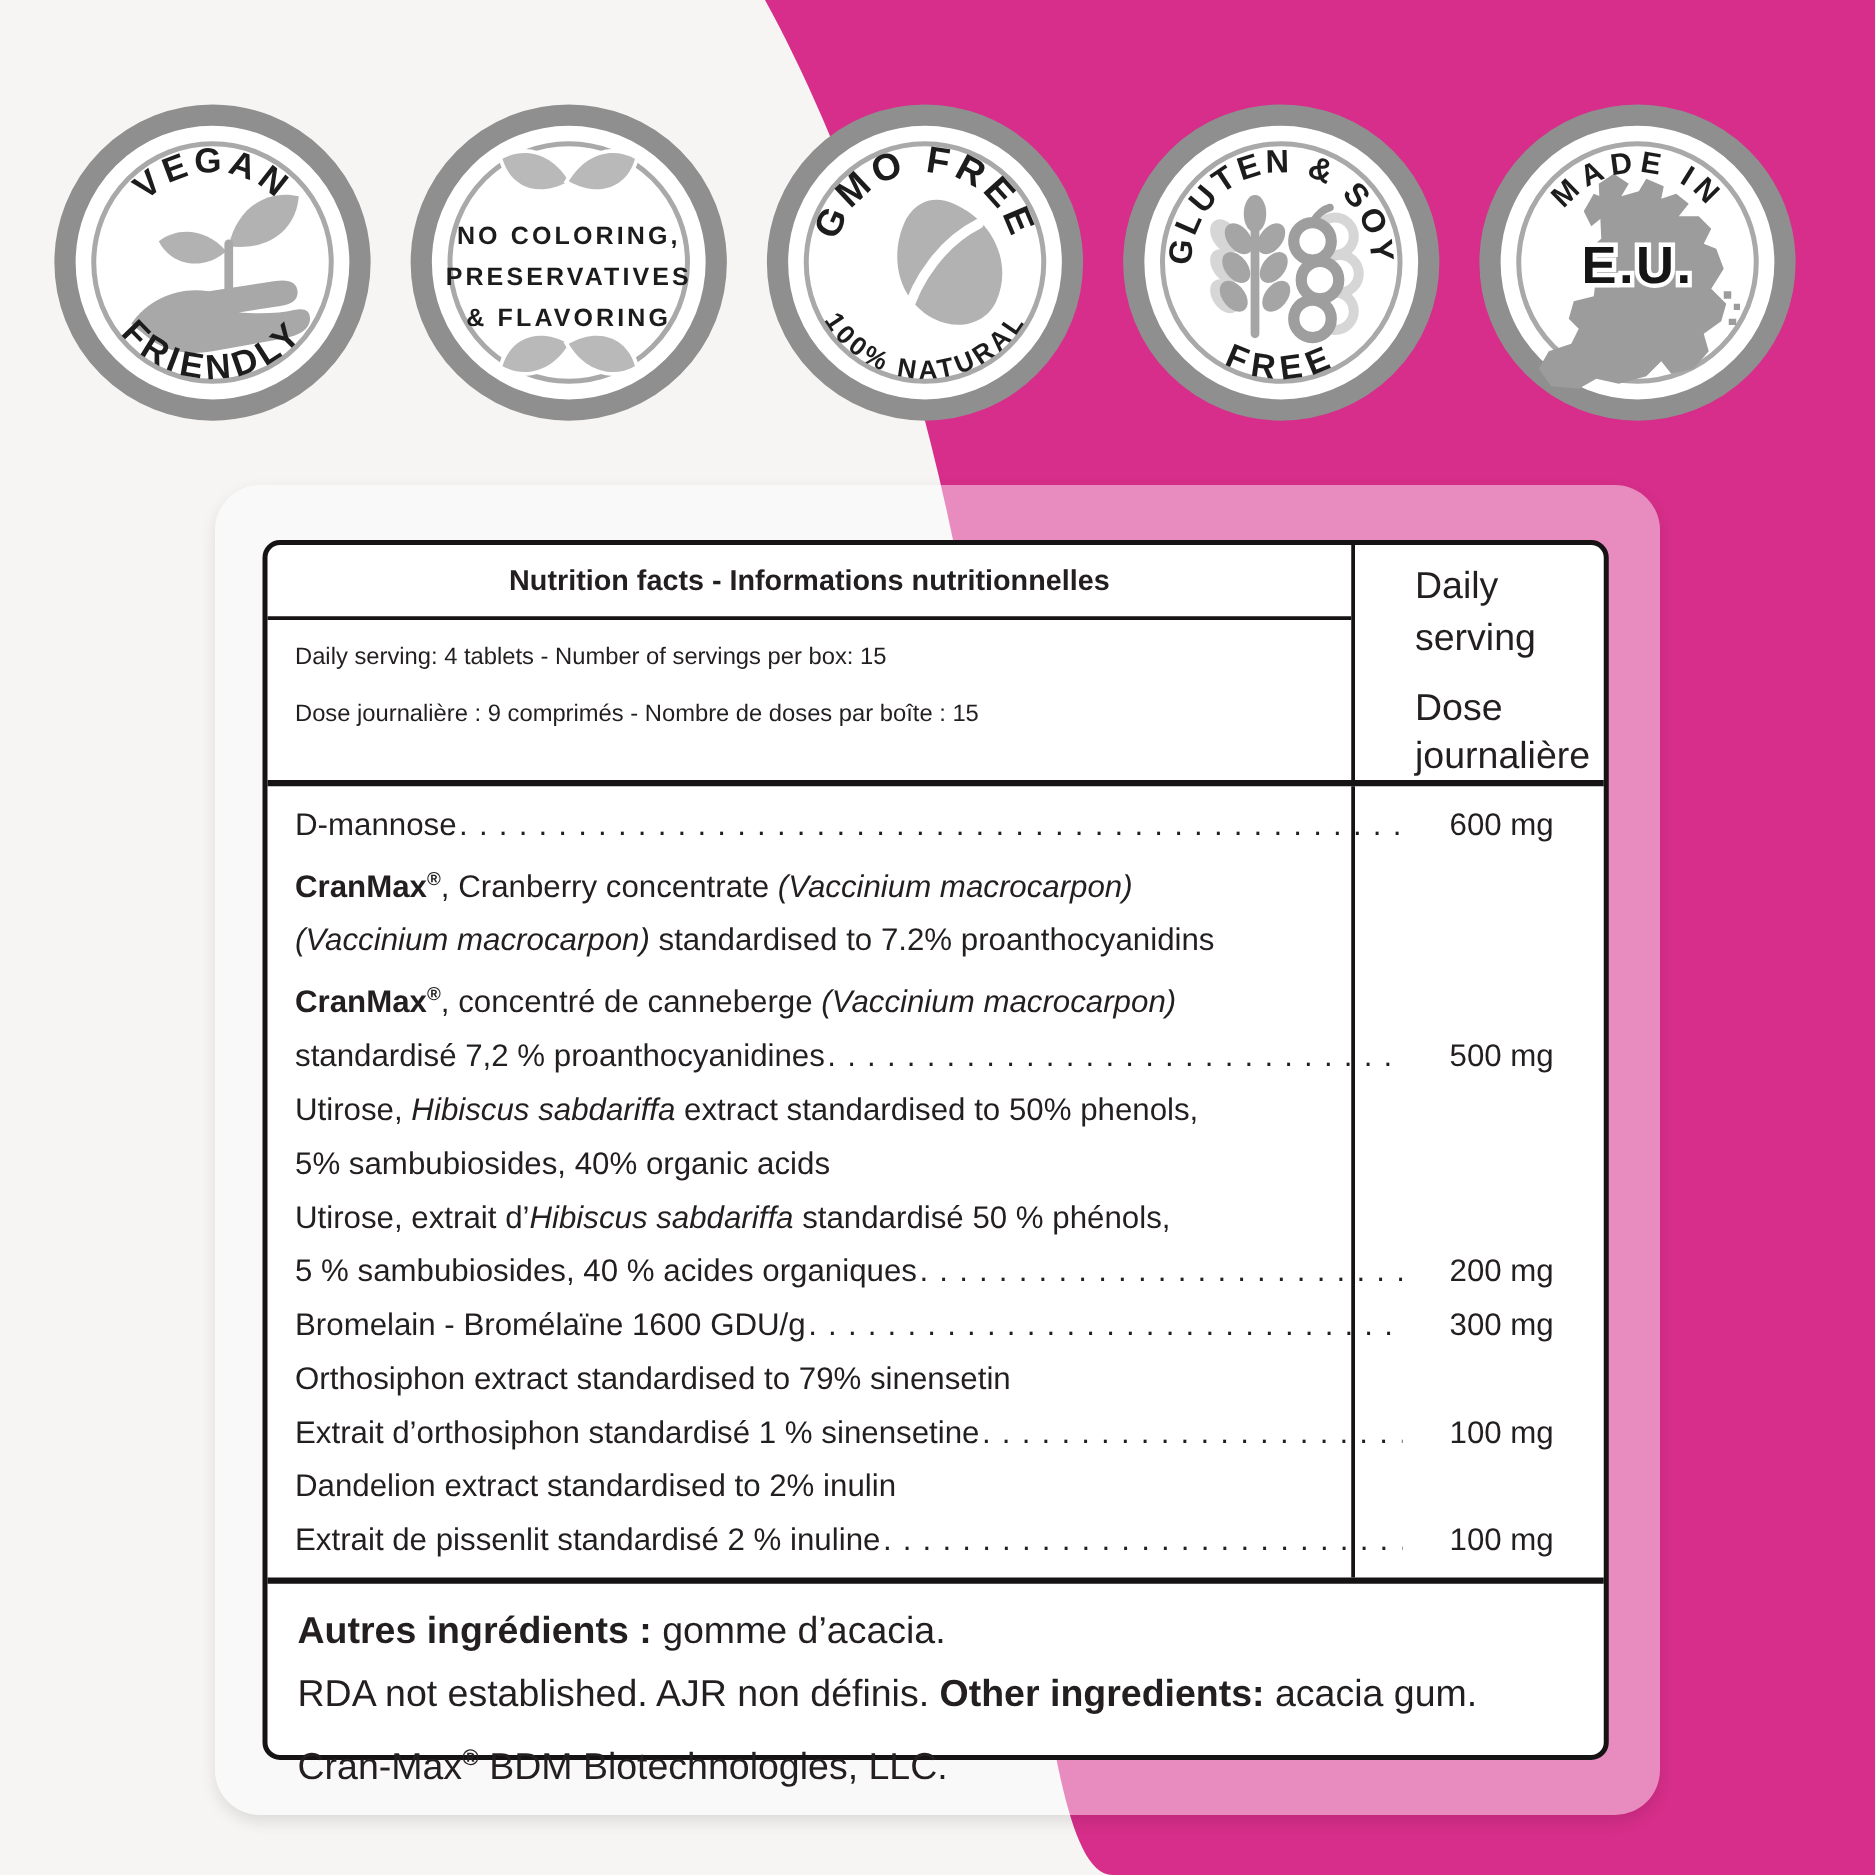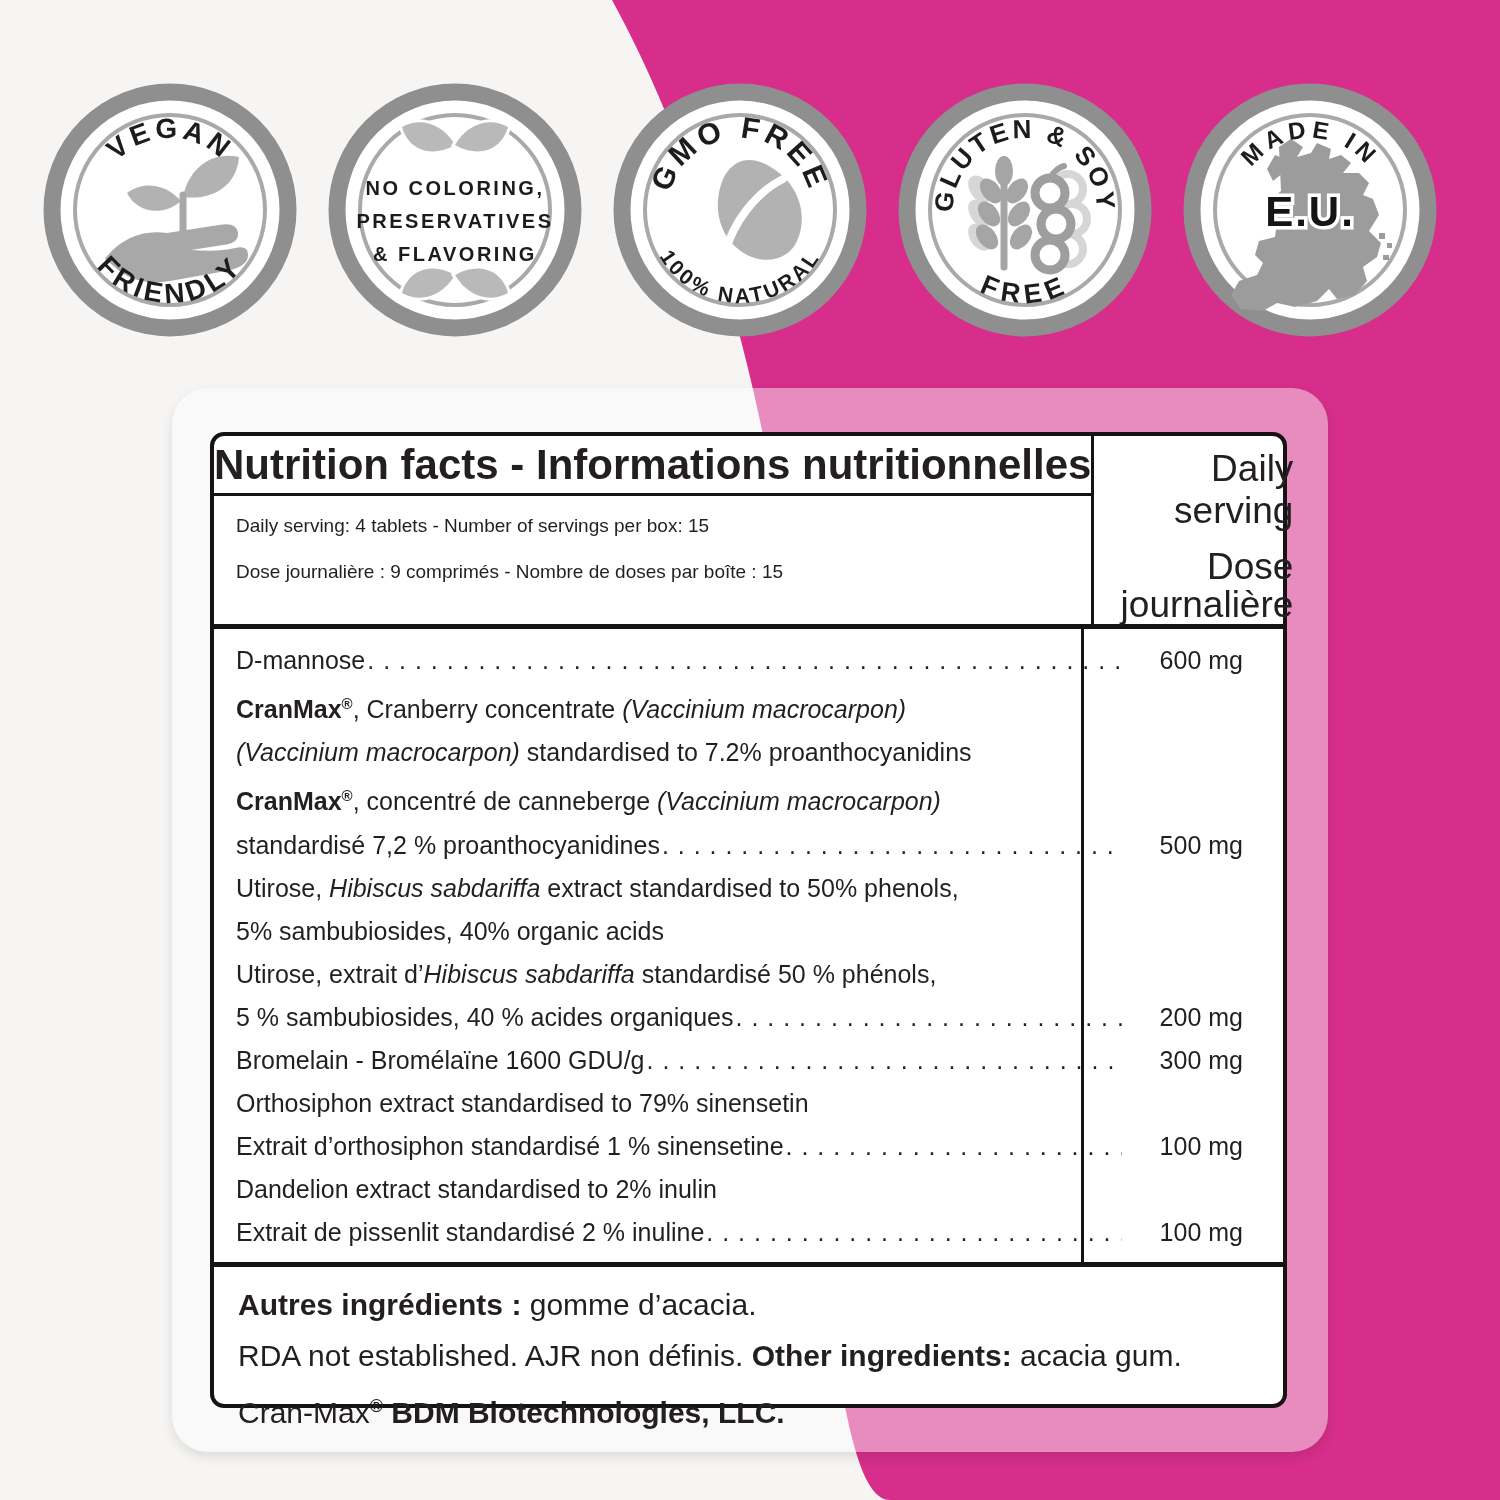--- a/index.html
+++ b/index.html
@@ -21,27 +21,27 @@
     box-shadow:0 5px 12px rgba(0,0,0,0.10);
   }
   .ntable{
     position:absolute;left:210px;top:432px;width:1077px;height:976px;z-index:3;
     background:#ffffff;border:4px solid #161314;border-radius:14px;
     box-sizing:border-box;color:#231f20;
   }
   .table-top{display:grid;grid-template-columns:1fr 202px;}
   .t-title{
     height:57px;line-height:57px;text-align:center;
-    font-size:42px;font-weight:bold;letter-spacing:0px;
+    font-size:23px;font-weight:bold;letter-spacing:0px;
     border-bottom:3px solid #161314;white-space:nowrap;
   }
   .t-serving{padding:7px 6px 9px 22px;font-size:19px;line-height:46px;white-space:nowrap;}
   .t-colhead{
-    border-left:3px solid #161314;text-align:right;font-size:37px;
-    padding-top:12px;box-sizing:border-box;
+    border-left:3px solid #161314;text-align:left;font-size:30px;
+    padding-top:12px;box-sizing:border-box;padding-left:48px;
   }
   .t-colhead .l1{line-height:42px;}
   .t-colhead .l2{line-height:38px;margin-top:16px;}
   .t-colhead .l3{line-height:38px;}
   .sep{height:5px;background:#161314;}
   .t-body{position:relative;padding:10px 40px 8px 22px;font-size:25px;line-height:43px;}
   .vdivider{position:absolute;top:0;bottom:0;right:199px;width:3px;background:#161314;}
   .row{display:flex;align-items:baseline;white-space:nowrap;position:relative;z-index:1;}
   .row .leader{flex:1;overflow:hidden;min-width:10px;margin:0 2px;}
   .row .leader::after{
@@ -271,15 +271,15 @@
       <span class="leader"></span>
       <span class="val">100 mg</span>
     </div>
   </div>
 
   <div class="sep"></div>
 
   <div class="t-footer">
     <div><span style="font-weight: bold;">Autres ingrédients :</span><span> gomme d’acacia.</span></div>
     <div><span>RDA not established. AJR non définis. </span><span style="font-weight: bold;">Other ingredients:</span><span> acacia gum.</span></div>
-    <div><span style="font-weight: normal;">Cran-Max</span><span style="font-weight: bold; vertical-align: super; font-size: 0.6em;">®</span><span style="font-weight: bold;"> BDM Biotechnologies, LLC.</span></div>
+    <div><span style="font-weight: normal;">Cran-Max</span><span style="font-weight: bold; vertical-align: super; font-size: 0.6em;">®</span><span style="font-weight: normal;"> BDM Biotechnologies, LLC.</span></div>
   </div>
 </div>
 
 </body></html>

